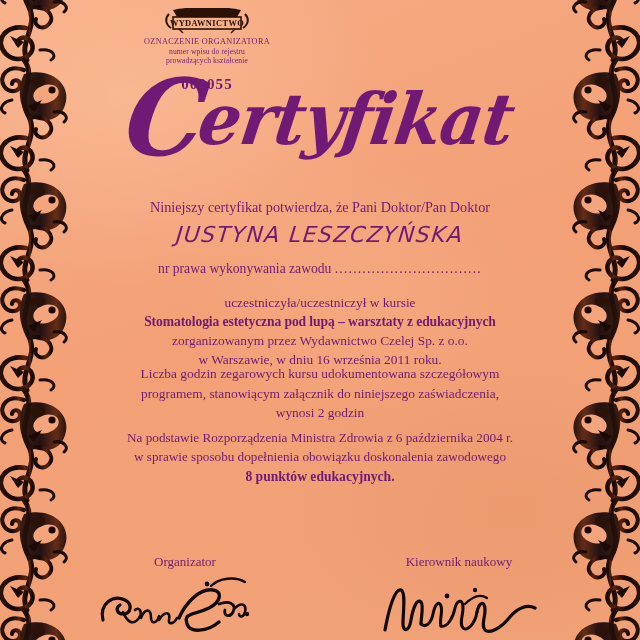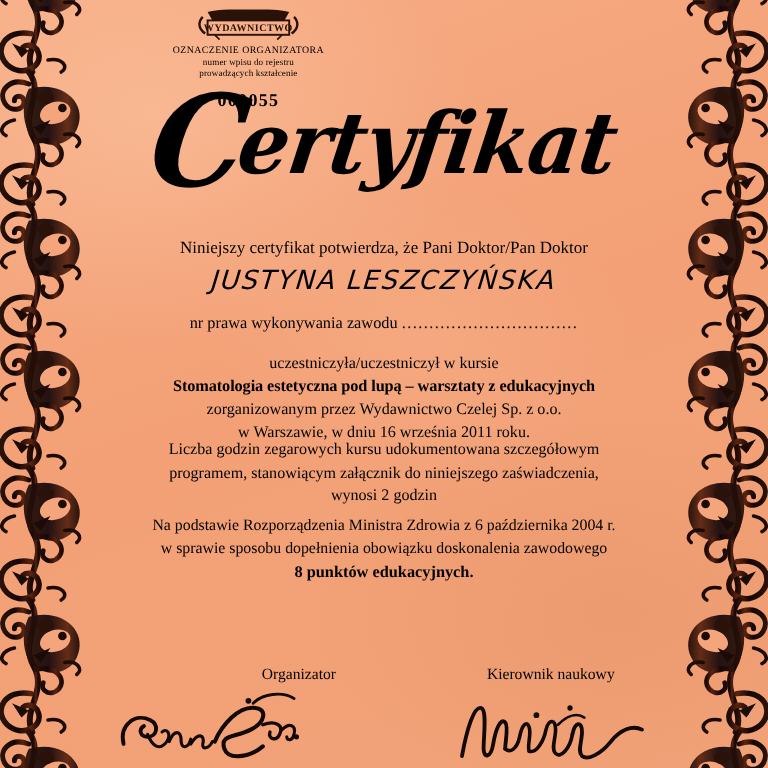--- a/index.html
+++ b/index.html
@@ -7,21 +7,21 @@
     padding: 0;
     background: #000;
   }
   #certificate {
     position: relative;
     width: 640px;
     height: 640px;
     overflow: hidden;
     background: #f4a57c;
     font-family: "Liberation Serif", serif;
-    color: #000000;
+    color: #701a75;
   }
   
   #paper-texture {
     position: absolute;
     inset: 0;
     background:
       radial-gradient(ellipse 70% 50% at 20% 15%, rgba(255,220,190,0.30), rgba(255,220,190,0) 60%),
       radial-gradient(ellipse 60% 40% at 80% 80%, rgba(214,126,78,0.22), rgba(214,126,78,0) 65%),
       radial-gradient(ellipse 40% 30% at 55% 45%, rgba(255,205,170,0.18), rgba(255,205,170,0) 70%),
       linear-gradient(160deg, #f7ac84 0%, #f3a076 48%, #f2a379 100%);
@@ -163,21 +163,21 @@
     left: 0;
     right: 0;
     height: 110px;
   }
   .sig-col {
     position: absolute;
     bottom: 0;
     width: 190px;
     text-align: center;
   }
-  #sig-col-left  { left: 10px; text-align: right; }
+  #sig-col-left  { left: 10px; }
   #sig-col-right { right: 6px; }
   .sig-label {
     font-size: 13px;
     margin-bottom: 4px;
   }
   .sig-mark {
     height: 66px;
     overflow: hidden;
   }
   .sig-mark svg { display: block; margin: 0 auto; }

